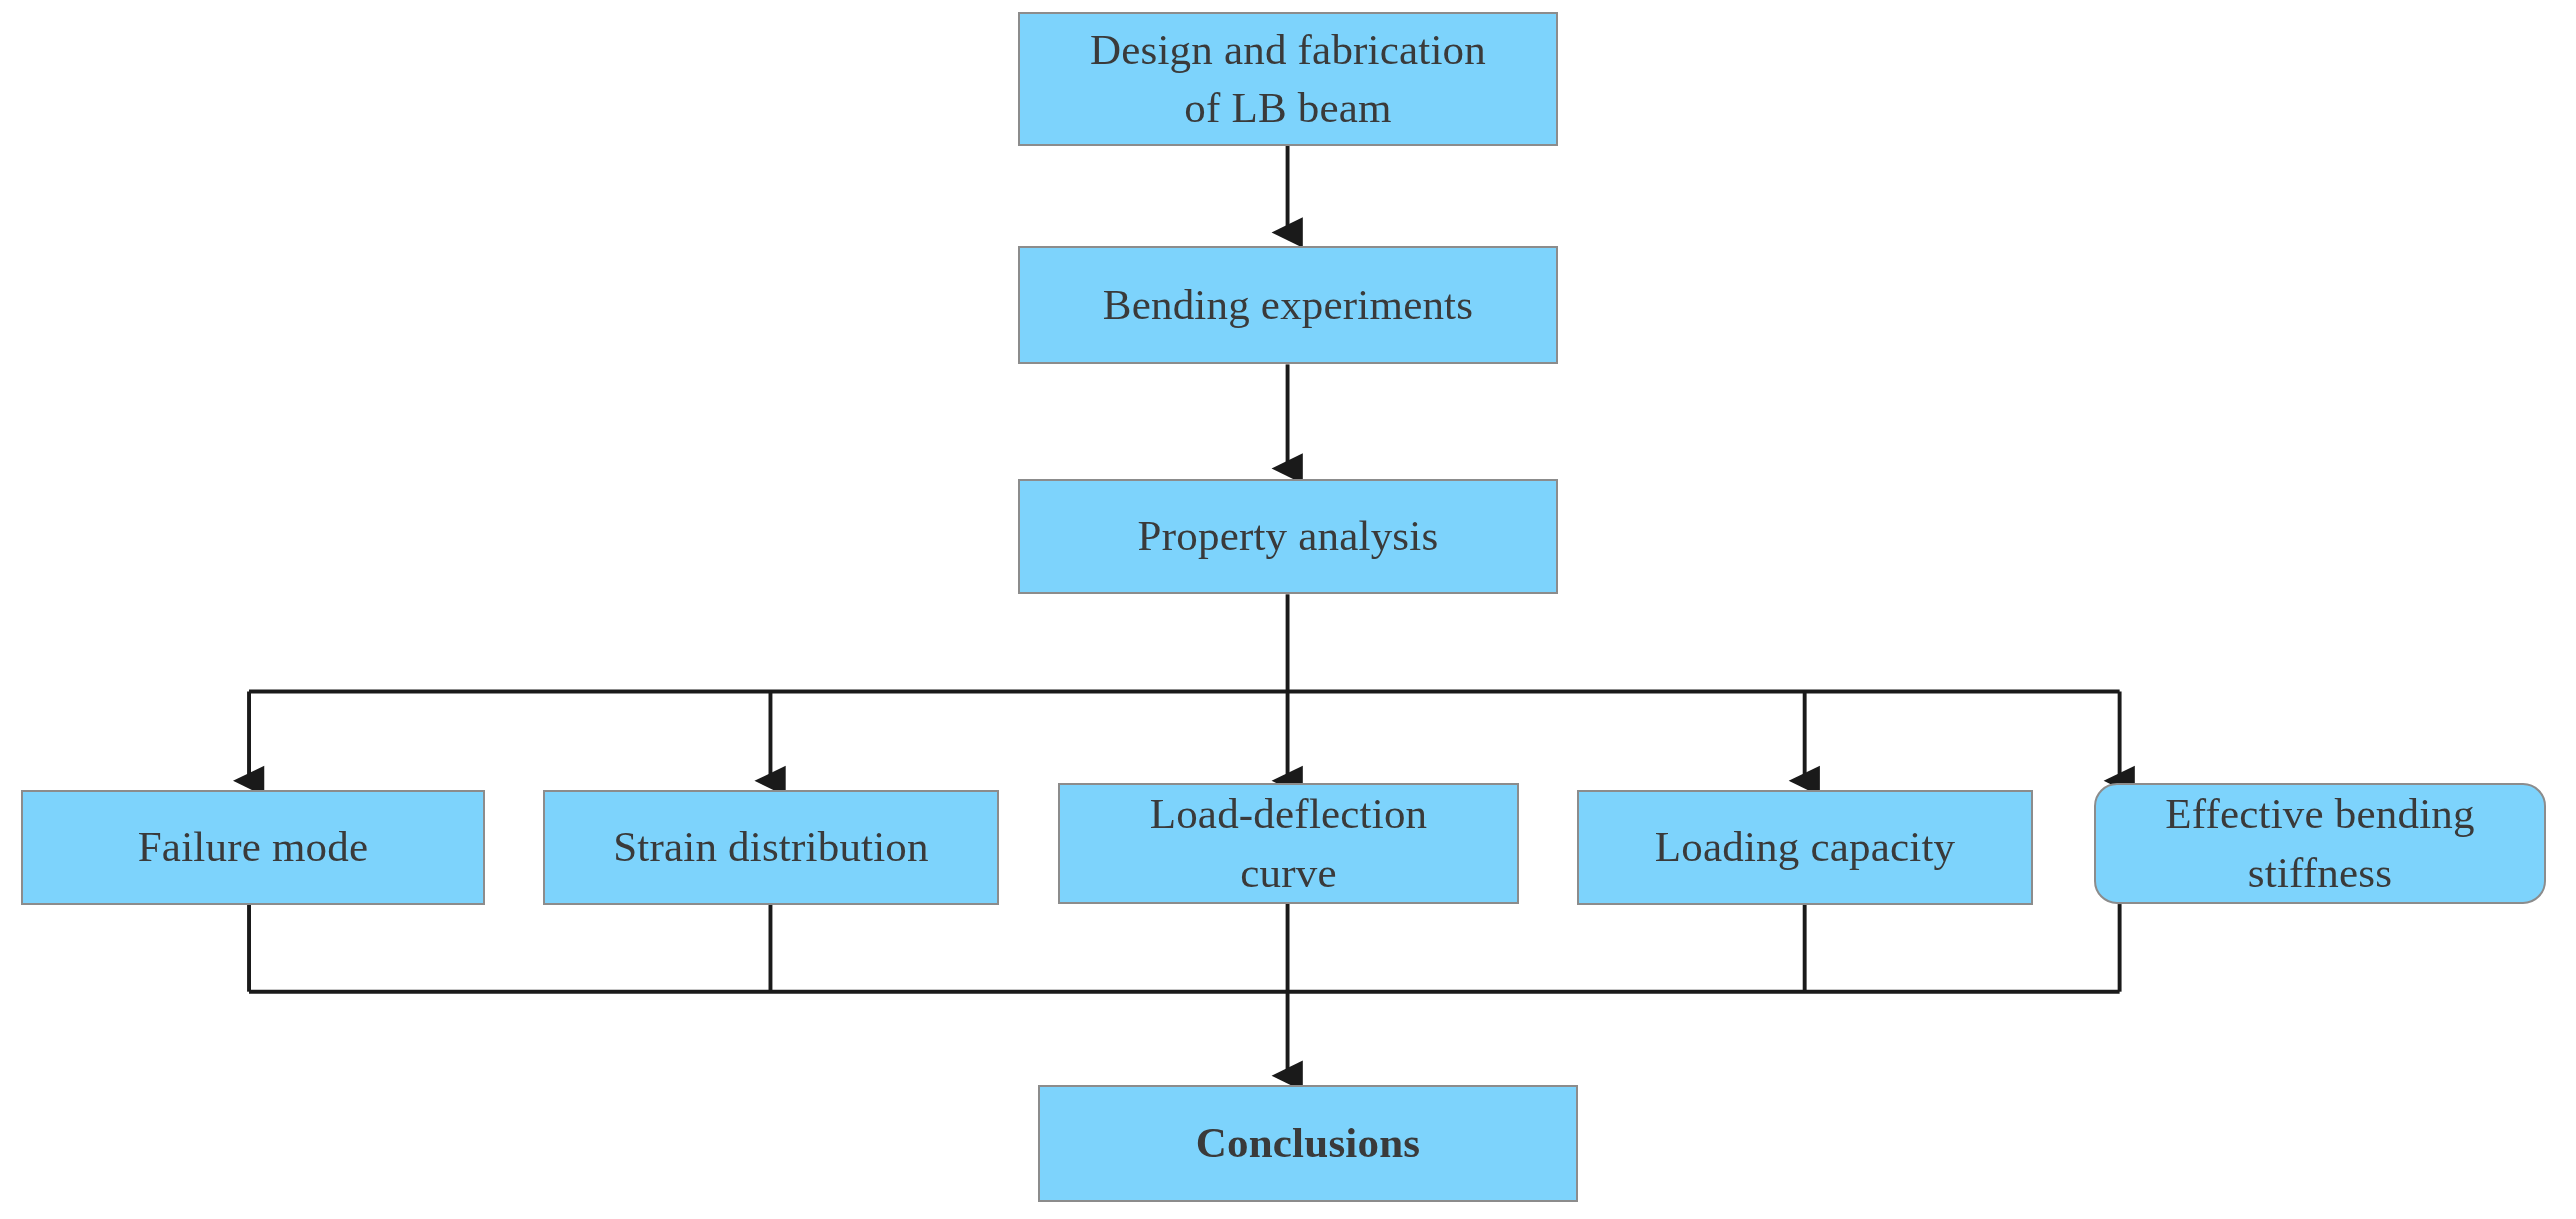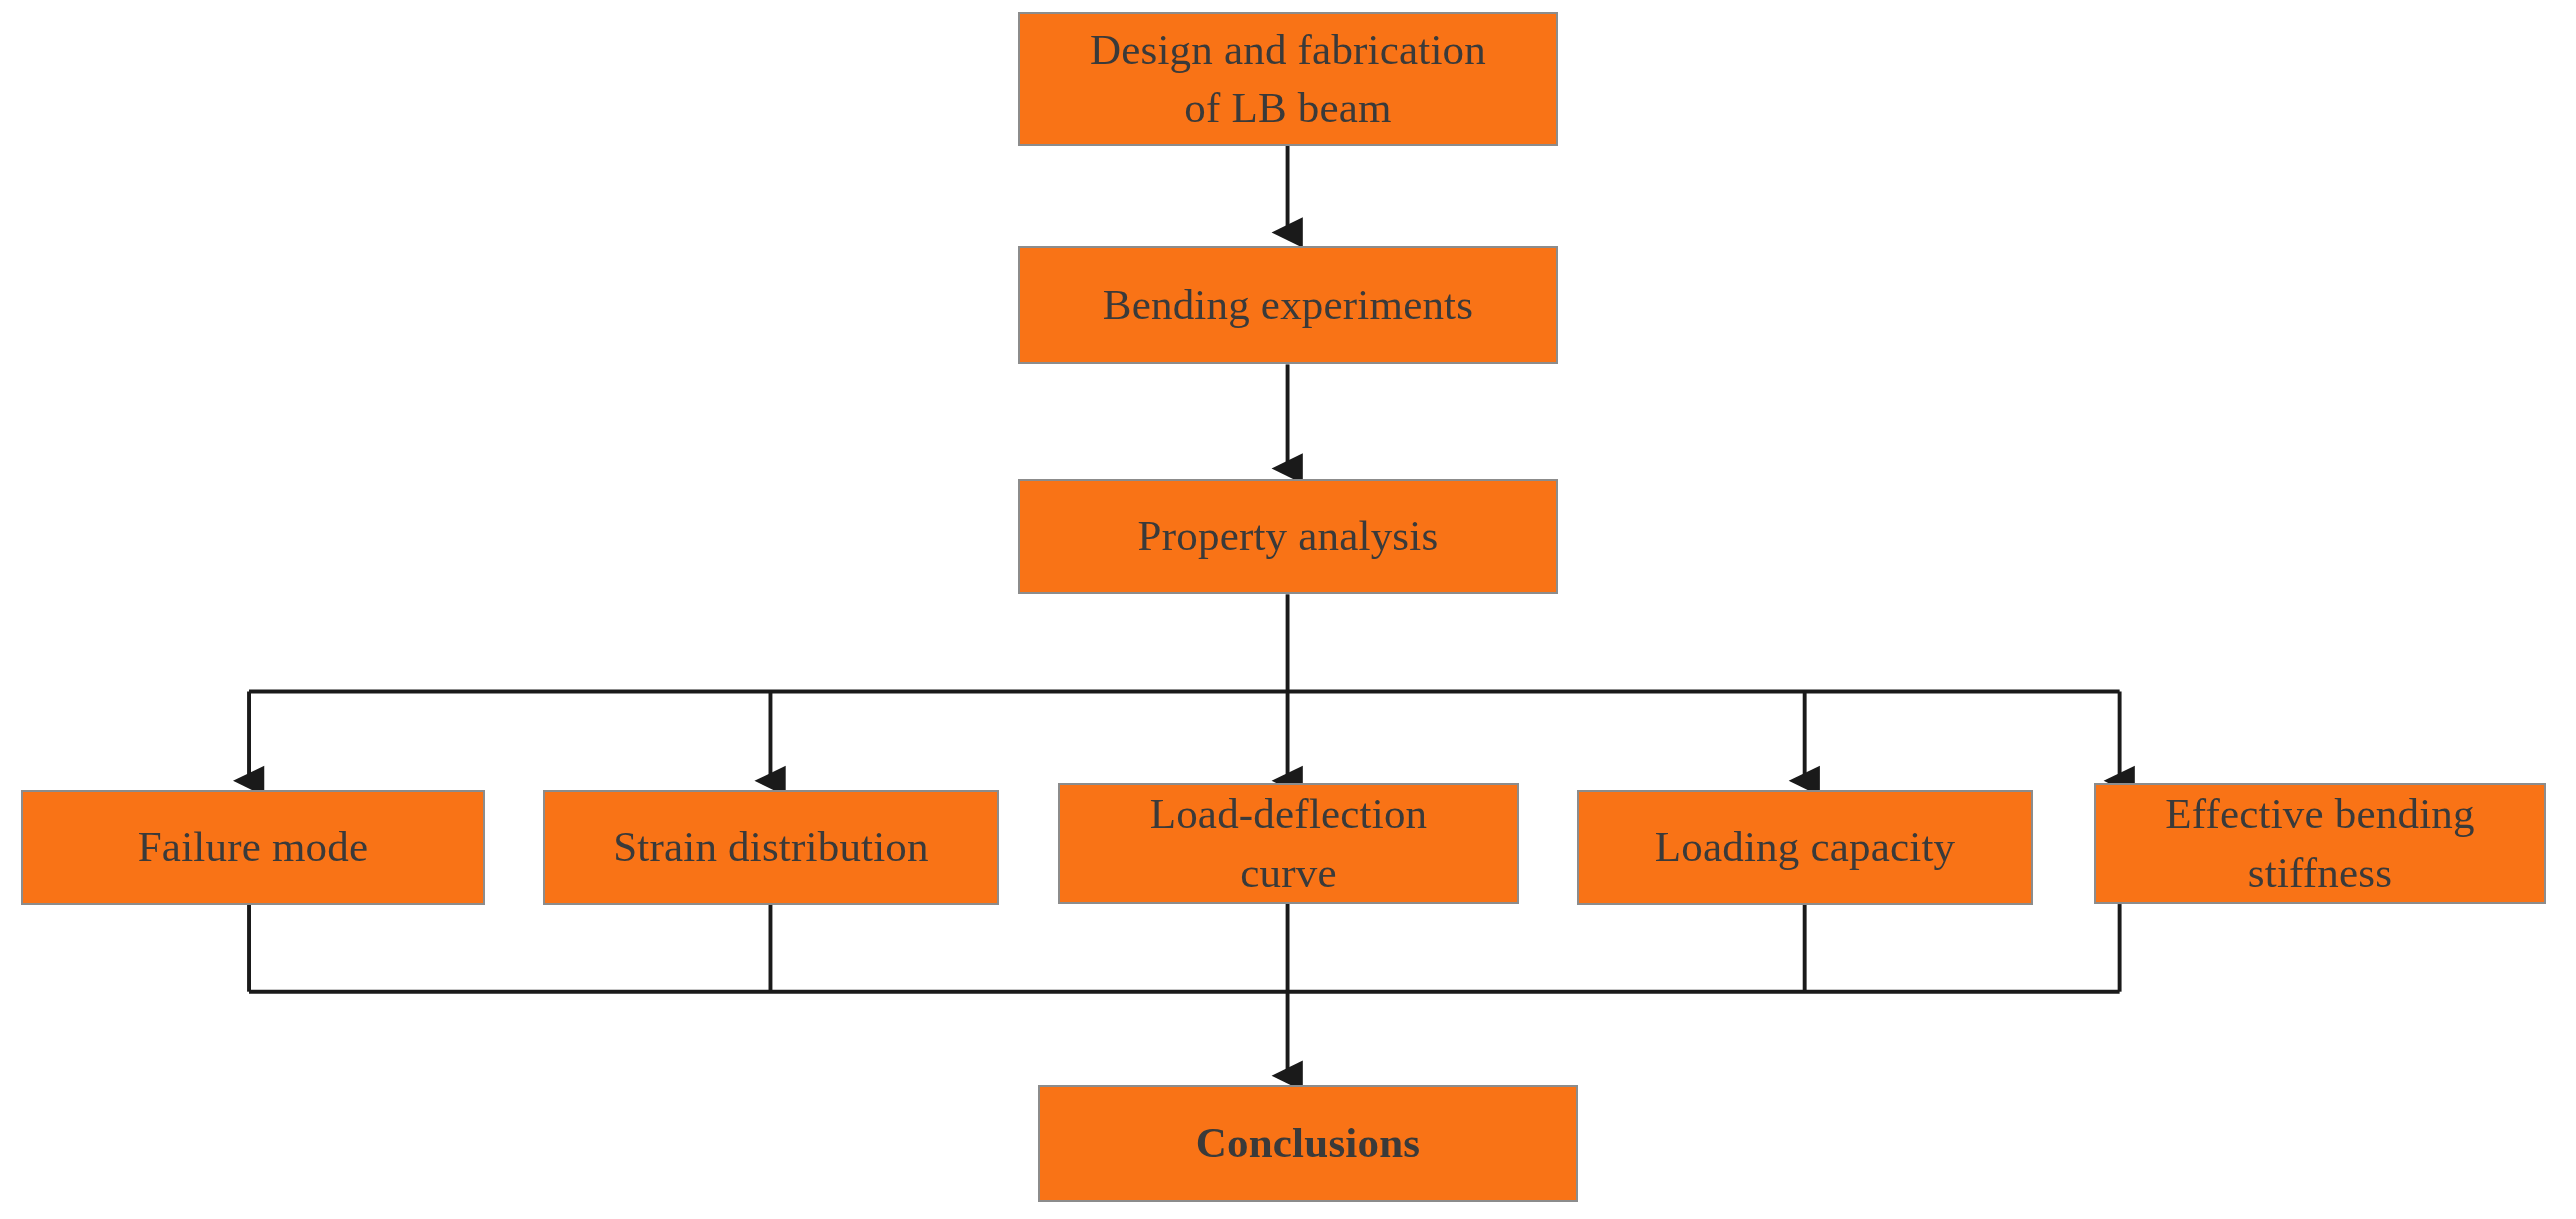--- a/index.html
+++ b/index.html
@@ -22,21 +22,21 @@
     position: absolute;
     left: 0;
     top: 0;
     width: 2576px;
     height: 1219px;
   }
   .node-box {
     position: absolute;
     box-sizing: border-box;
     border: 2.6px solid #8c8c8c;
-    background: #f97316;
+    background: #7dd3fc;
     display: flex;
     align-items: center;
     justify-content: center;
     text-align: center;
     color: #3a3a3a;
     font-family: "Liberation Serif", "DejaVu Serif", serif;
     font-size: 43px;
     line-height: 1.12;
     letter-spacing: 0.2px;
   }
@@ -110,21 +110,21 @@
   </div>
 
   <div class="node-box" style="left:543px; top:790px; width:456px; height:115px;">
     <span class="node-label">Strain distribution</span>
   </div>
 
   <div class="node-box" style="left:1577px; top:790px; width:456px; height:115px;">
     <span class="node-label">Loading capacity</span>
   </div>
 
-  <div class="node-box two-line" style="left:2094px; top:783px; width:452px; height:121px;">
+  <div class="node-box two-line" style="left:2094px; top:783px; width:452px; height:121px;border-radius:23px;">
     <span class="node-label">Effective bending
 stiffness</span>
   </div>
 
   <div class="node-box" style="left:1038px; top:1085px; width:540px; height:117px;font-weight:bold;">
     <span class="node-label">Conclusions</span>
   </div>
 
 </div>
 

